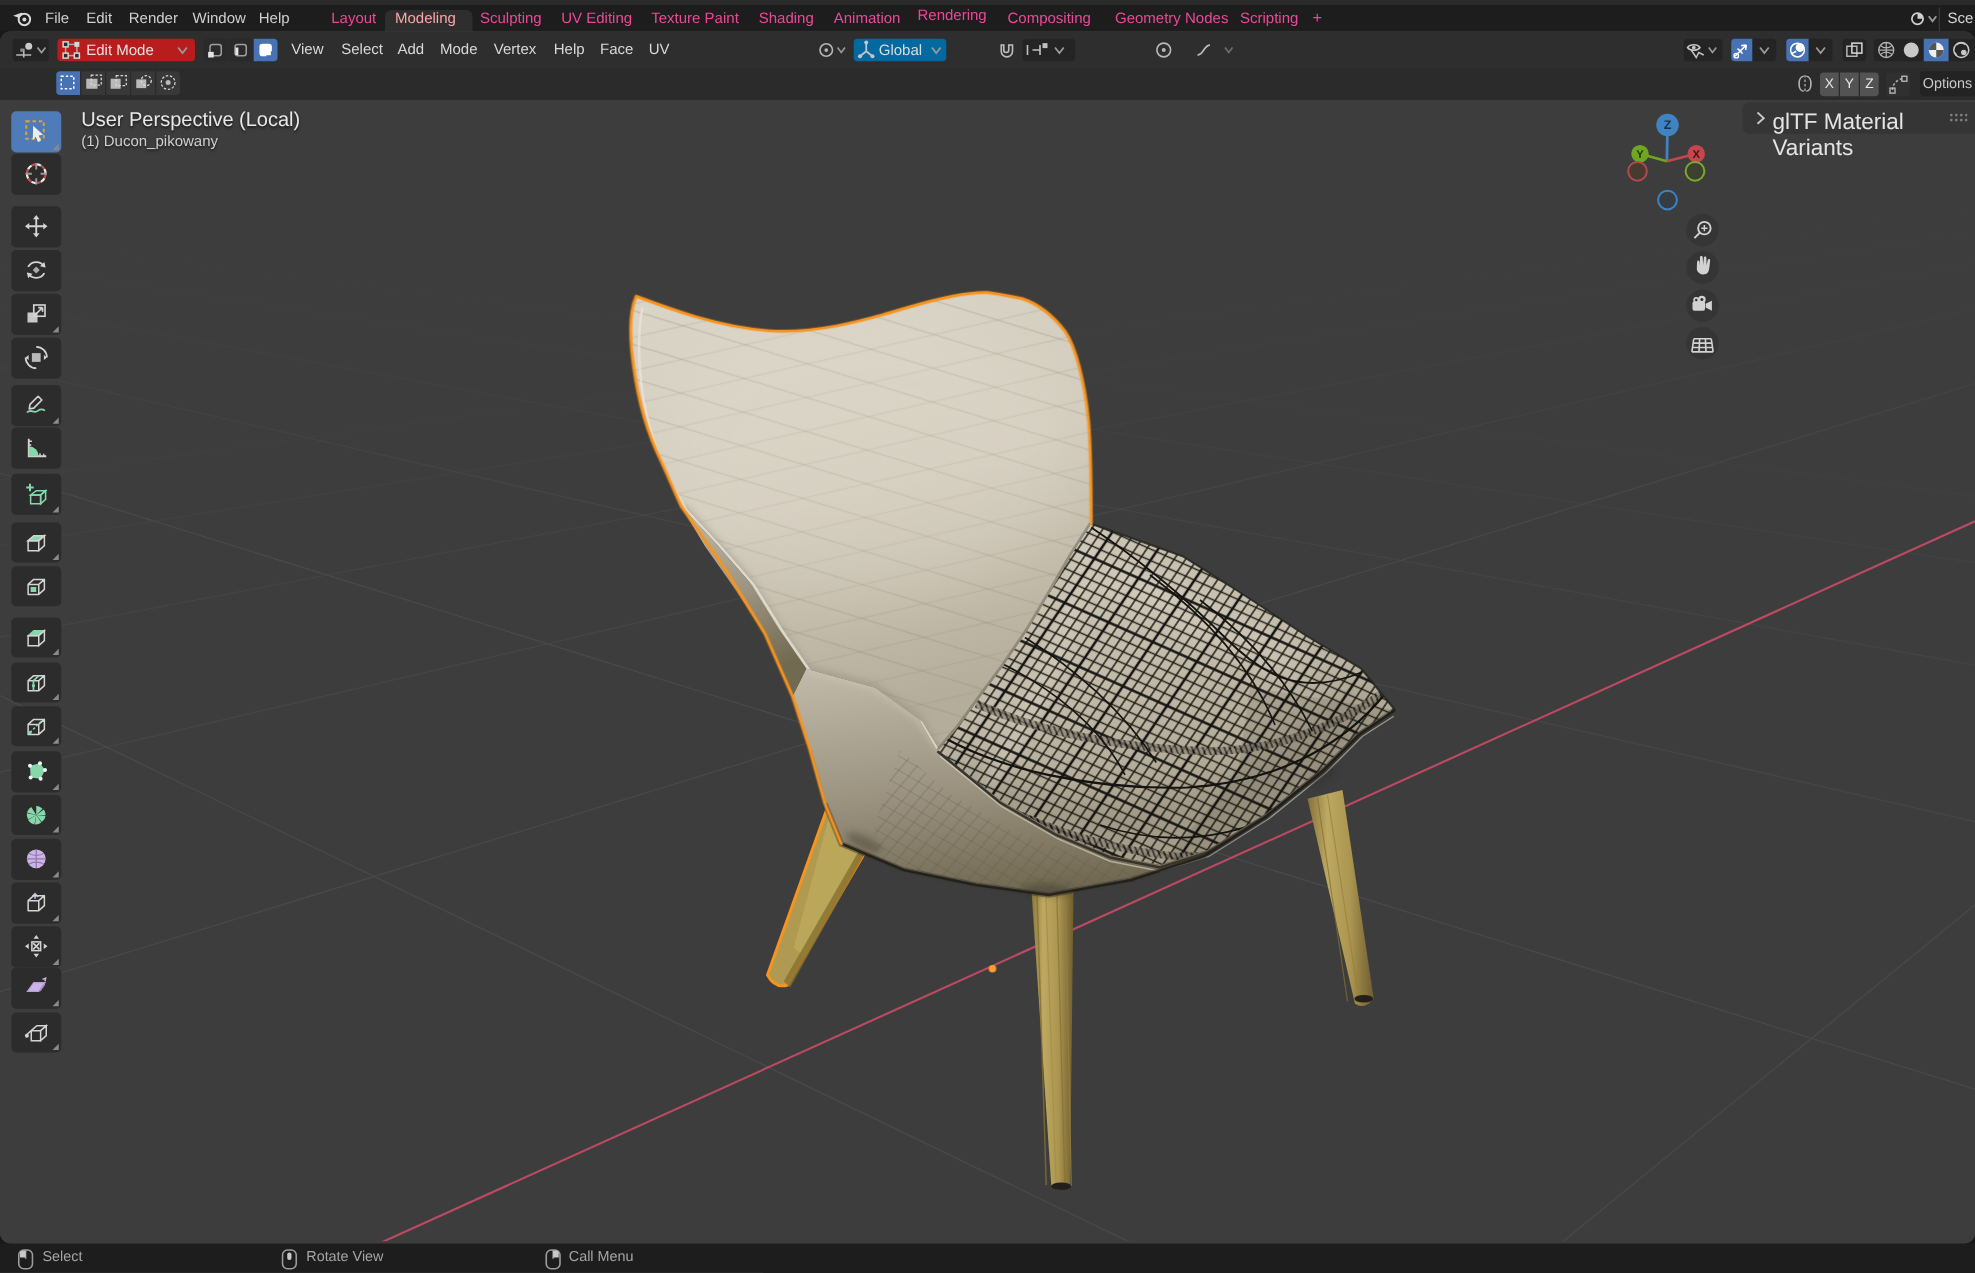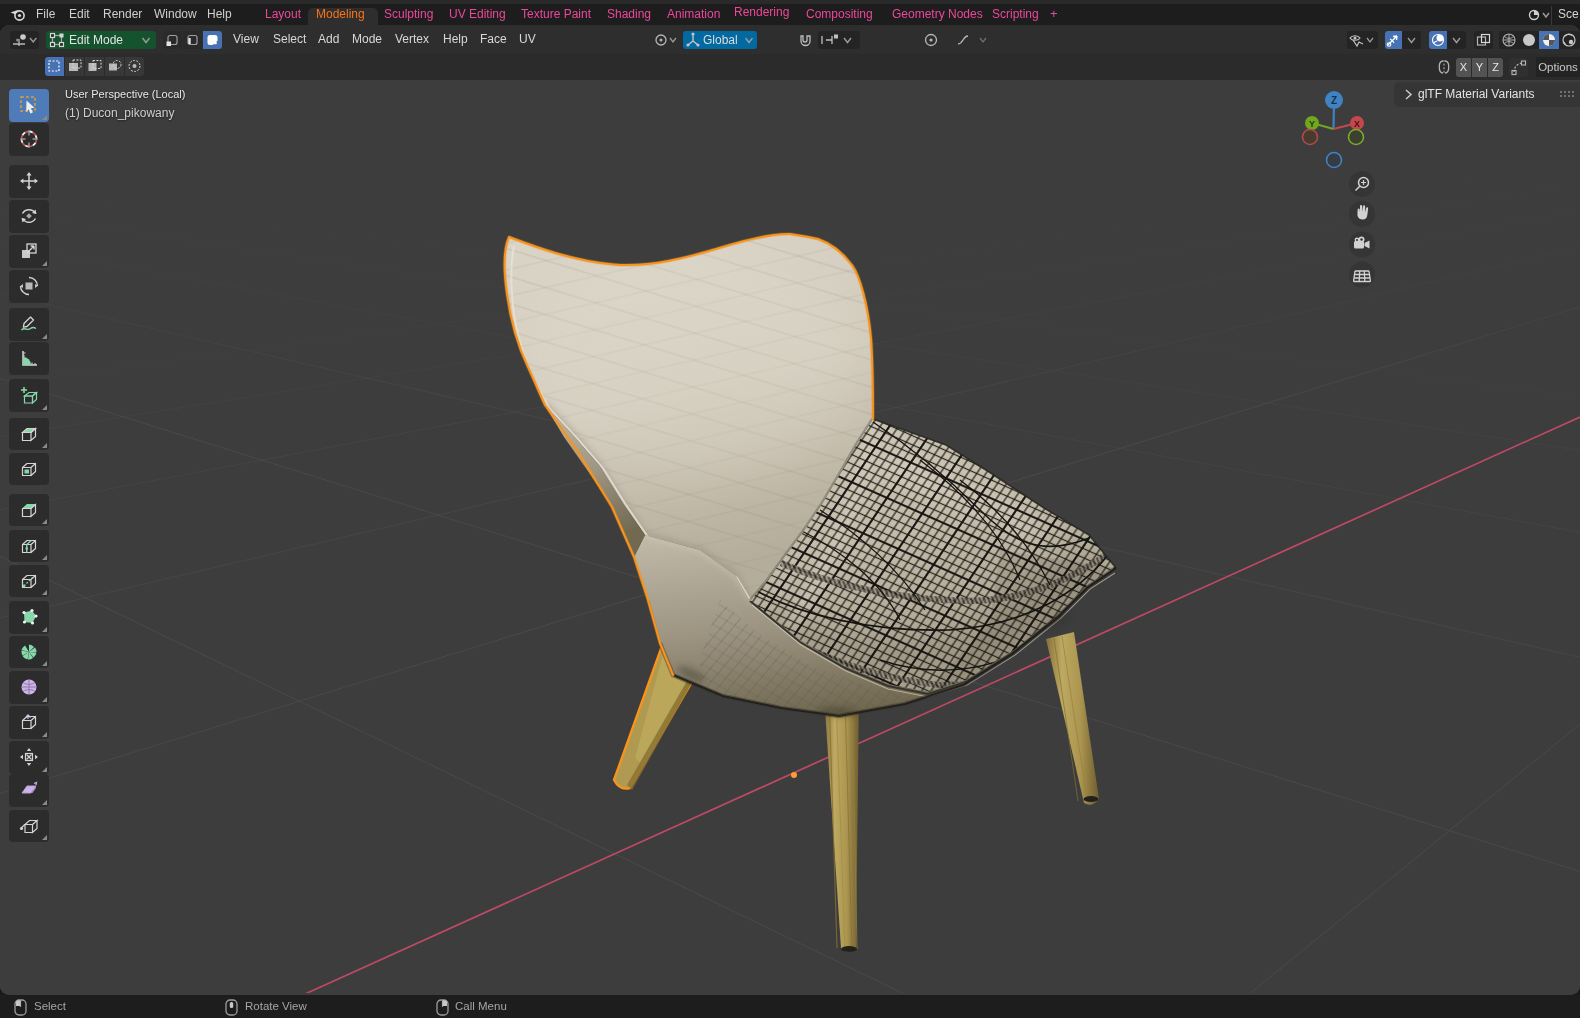--- a/index.html
+++ b/index.html
@@ -34,21 +34,21 @@
     <circle cx="10.5" cy="9.5" r="1.6" fill="#d8d8d8"></circle>
     <path d="M1.5 6.5 L8 4.2 L10.5 4.8 L6 8.2 Z" fill="#d8d8d8"></path>
   </svg>
   <span class="m" style="left:36px">File</span>
   <span class="m" style="left:69px">Edit</span>
   <span class="m" style="left:103px">Render</span>
   <span class="m" style="left:154px">Window</span>
   <span class="m" style="left:207px">Help</span>
   <div class="abs" style="left:308px;top:4px;width:70px;height:21px;background:#2e2e2e;border-radius:5px 5px 0 0;"></div>
   <span class="tab" style="left:265px;top:3px">Layout</span>
-  <span class="tab" style="left:316px;top:3px;color:#f97316">Modeling</span>
+  <span class="tab" style="left:316px;top:3px;color:#fca5a5">Modeling</span>
   <span class="tab" style="left:384px;top:3px">Sculpting</span>
   <span class="tab" style="left:449px;top:3px">UV Editing</span>
   <span class="tab" style="left:521px;top:3px">Texture Paint</span>
   <span class="tab" style="left:607px;top:3px">Shading</span>
   <span class="tab" style="left:667px;top:3px">Animation</span>
   <span class="tab" style="left:734px;top:1px">Rendering</span>
   <span class="tab" style="left:806px;top:3px">Compositing</span>
   <span class="tab" style="left:892px;top:3px">Geometry Nodes</span>
   <span class="tab" style="left:992px;top:3px">Scripting</span>
   <span class="tab" style="left:1050px;top:2px;font-size:13px">+</span>
@@ -66,21 +66,21 @@
 
     <div class="abs" style="left:10px;top:6px;width:29px;height:18px;background:#242424;border-radius:3px;">
       <svg width="29" height="18" viewBox="0 0 29 18">
         <path d="M3 13 H15 M9 8 V15" stroke="#b8b8b8" stroke-width="1.3" fill="none"></path>
         <circle cx="13" cy="6" r="2.8" fill="#cacaca"></circle>
         <circle cx="7.5" cy="9" r="1.5" fill="#8a8a8a"></circle>
         <path d="M20 7 l3.2 4 l3.2 -4" fill="none" stroke="#9a9a9a" stroke-width="1.4"></path>
       </svg>
     </div>
 
-    <div class="abs" style="left:46px;top:6px;width:110px;height:18px;background:#14532d;border-radius:3px;text-align:right;">
+    <div class="abs" style="left:46px;top:6px;width:110px;height:18px;background:#b91c1c;border-radius:3px;text-align:right;">
       <svg width="18" height="18" viewBox="0 0 18 18" style="position:absolute;left:2px;top:0">
         <rect x="4.5" y="4.5" width="9" height="9" fill="none" stroke="#ababab" stroke-width="1.2"></rect>
         <rect x="2.5" y="2.5" width="4" height="4" fill="#2a2a2a" stroke="#d6d6d6" stroke-width="1.2"></rect>
         <rect x="11.5" y="2.5" width="4" height="4" fill="#d6d6d6"></rect>
         <rect x="2.5" y="11.5" width="4" height="4" fill="#2a2a2a" stroke="#d6d6d6" stroke-width="1.2"></rect>
         <rect x="11.5" y="11.5" width="4" height="4" fill="#2a2a2a" stroke="#d6d6d6" stroke-width="1.2"></rect>
       </svg>
       <span style="position:absolute;left:23px;top:2px;font-size:12px;color:#e2e2e2;">Edit Mode</span>
       <svg width="12" height="18" viewBox="0 0 12 18" style="position:absolute;right:4px;top:0">
         <path d="M2.5 7 l3.5 4.5 l3.5 -4.5" fill="none" stroke="#9a9a9a" stroke-width="1.4"></path>
@@ -442,28 +442,28 @@
       <g fill="none" stroke-linejoin="round" stroke-linecap="round">
         <path d="M873 339 C873 310 873 285 871 258 C868 225 860 196 852 185 C842 172 830 163 818 159 C812 157.5 800 155.5 790 154 C772 153.5 748 159.5 726 166 C688 177.5 650 187.5 614 184.5 C572 181 533 166 509 157 C504 168 503 186 507 214 C510 236 516 262 528 287 C534 300 539 312 545 325 L580 375 L612 427 L634 477 L648 520 L660 563 L673 595" stroke="#f6941f" stroke-width="3.6" opacity="0.28"></path>
         <path d="M873 339 C873 310 873 285 871 258 C868 225 860 196 852 185 C842 172 830 163 818 159 C812 157.5 800 155.5 790 154 C772 153.5 748 159.5 726 166 C688 177.5 650 187.5 614 184.5 C572 181 533 166 509 157 C504 168 503 186 507 214 C510 236 516 262 528 287 C534 300 539 312 545 325 L580 375 L612 427 L634 477 L648 520 L660 563 L673 595" stroke="#f6941f" stroke-width="2"></path>
       </g>
 
       <circle cx="794" cy="695" r="3" fill="#ff9d2e"></circle>
     </g>
   </svg>
   </div>
 
-  <div class="abs" style="left:65px;top:63px;color:#e8e8e8;font-size:11px;text-shadow:0 1px 2px rgba(0,0,0,.6);">User Perspective (Local)</div>
+  <div class="abs" style="left:65px;top:63px;color:#e8e8e8;font-size:16px;text-shadow:0 1px 2px rgba(0,0,0,.6);">User Perspective (Local)</div>
   <div class="abs" style="left:65px;top:81px;color:#cfcfcf;font-size:12px;text-shadow:0 1px 2px rgba(0,0,0,.6);">(1) Ducon_pikowany</div>
 
   <div class="abs" style="left:1394px;top:57px;width:186px;height:25px;background:#353535;border-radius:5px 0 0 5px;">
     <svg width="12" height="25" viewBox="0 0 12 25" style="position:absolute;left:8px">
         <path d="M4 8 l5 4.5 L4 17" fill="none" stroke="#c9c9c9" stroke-width="1.5"></path>
       </svg>
-    <span style="position:absolute;left:24px;top:5px;font-size:12px;color:#e4e4e4;">glTF Material Variants</span>
+    <span style="position:absolute;left:24px;top:5px;font-size:18px;color:#e4e4e4;">glTF Material Variants</span>
     <svg width="16" height="25" viewBox="0 0 16 25" style="position:absolute;right:6px">
       <g fill="#808080">
           <circle cx="3" cy="10" r="1.1"></circle>
           <circle cx="7" cy="10" r="1.1"></circle>
           <circle cx="11" cy="10" r="1.1"></circle>
           <circle cx="15" cy="10" r="1.1"></circle>
           <circle cx="3" cy="14" r="1.1"></circle>
           <circle cx="7" cy="14" r="1.1"></circle>
           <circle cx="11" cy="14" r="1.1"></circle>
           <circle cx="15" cy="14" r="1.1"></circle>

